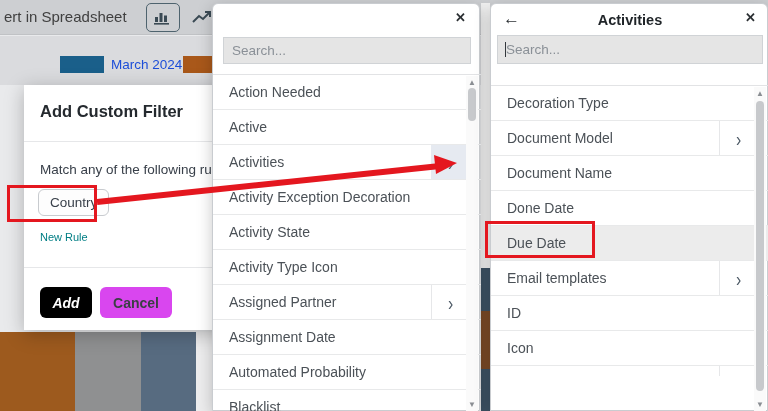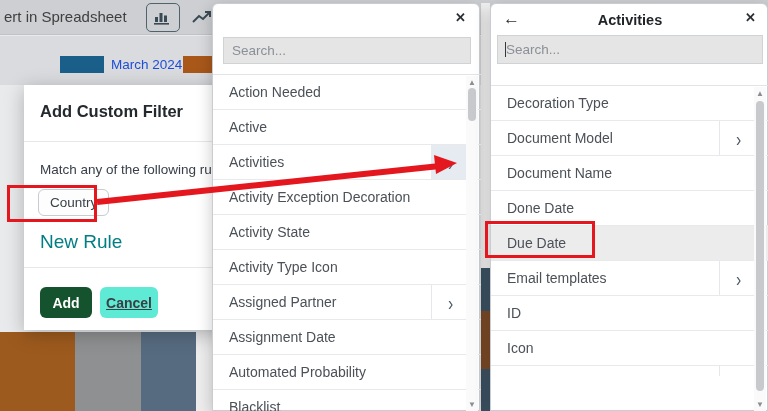--- a/index.html
+++ b/index.html
@@ -37,26 +37,26 @@
   
   .dialog { position:absolute; left:0; top:85px; width:212px; height:245px;
     background:#fff; box-shadow:0 4px 18px rgba(0,0,0,.25); z-index:5;margin-left:24px; }
   .dlg-title { position:absolute; left:16px; top:17px; font-size:16.5px;
     font-weight:bold; color:#24292e; white-space:nowrap; }
   .dlg-div1 { position:absolute; left:0; top:56px; width:212px; border-top:1px solid #e6e7e9; }
   .dlg-match { position:absolute; left:16px; top:77px; width:196px; font-size:13.5px;
     color:#39404a; white-space:nowrap; overflow:hidden; }
   .chip { position:absolute; left:14px; top:104px; padding:5px 11px; font-size:13.5px;
     color:#39404a; background:#fdfdfd; border:1px solid #c8cbcf; border-radius:6px; }
-  .newrule { position:absolute; left:16px; top:146px; font-size:19px; cursor:pointer; }
+  .newrule { position:absolute; left:16px; top:146px; font-size:11px; cursor:pointer; }
   .dlg-div2 { position:absolute; left:0; top:182px; width:212px; border-top:1px solid #e6e7e9; }
   .btn { position:absolute; top:202px; height:31px; border:none; border-radius:6px;
     font-family:"Liberation Sans",sans-serif; font-size:14px; font-weight:bold; cursor:pointer; }
   .btn-add { left:16px; width:52px; color:#fff; }
-  .btn-cancel { left:76px; width:58px; background:#5eead4; color:#3a3f44;text-decoration:underline; }
+  .btn-cancel { left:76px; width:72px; background:#d946ef; color:#3a3f44; }
   
   .panel { position:absolute; top:3px; background:#fff; border:1px solid #c9ccd0;
     border-radius:6px 6px 0 0; box-shadow:0 4px 16px rgba(0,0,0,.22); }
   .close-x { position:absolute; top:6px; font-size:13px; font-weight:bold;
     color:#2b2f33; cursor:pointer; }
   .search { position:absolute; border:1px solid #d0d3d6; border-radius:0;
     font-family:Liberation Sans, sans-serif; font-size:13.5px; color:#33383d;
     padding-left:8px; background:#e5e5e5; }
   .search::placeholder { color:#8a9097; }
   .list { position:absolute; left:0; overflow:hidden; }
@@ -141,21 +141,21 @@
   <div class="gseg" style="top: 366px; height: 42px; background: rgb(62, 83, 101);"></div>
 </div>
 
 <div class="dialog">
   <div class="dlg-title">Add Custom Filter</div>
   <div class="dlg-div1"></div>
   <div class="dlg-match">Match any of the following ru</div>
   <div class="chip">Country</div>
   <div class="newrule" style="color: rgb(1, 126, 132);">New Rule</div>
   <div class="dlg-div2"></div>
-  <button class="btn btn-add" style="background: #14532d;">Add</button>
+  <button class="btn btn-add" style="background: #000000; font-style: italic;">Add</button>
   <button class="btn btn-cancel">Cancel</button>
 </div>
 
 <div class="panel mid">
   <span class="close-x">✕</span>
   <input class="search" placeholder="Search..." style="">
   <div class="list">
     <div class="row"><span class="lbl">Action Needed</span></div>
     <div class="row"><span class="lbl">Active</span></div>
     <div class="row">

